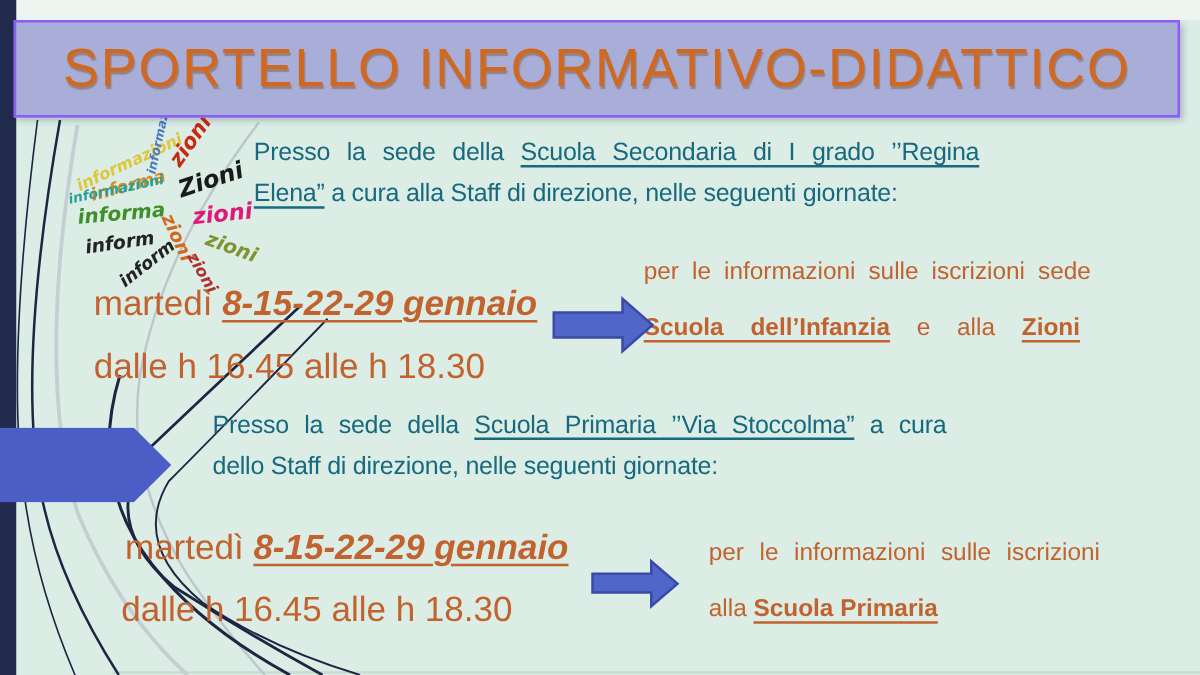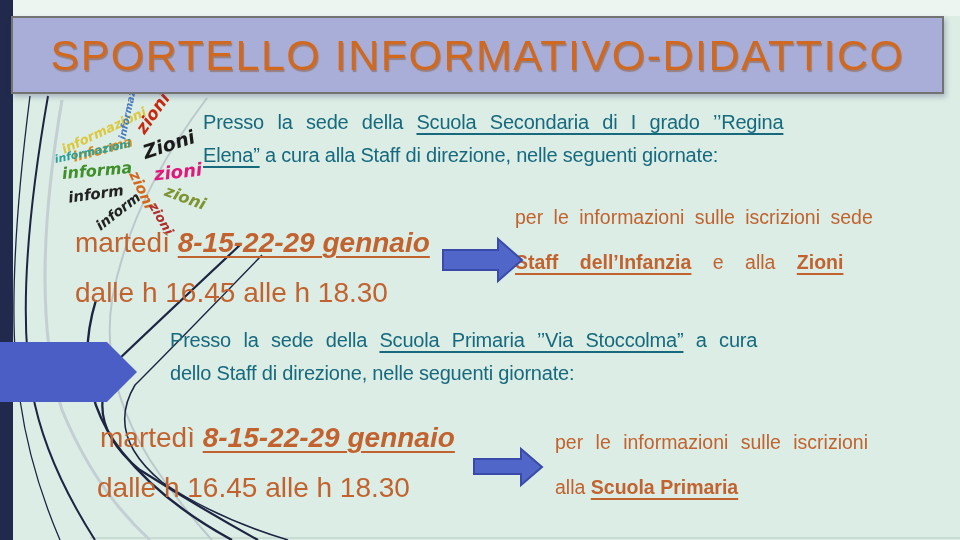--- a/index.html
+++ b/index.html
@@ -7,21 +7,21 @@
     position:relative;width:960px;height:540px;overflow:hidden;
     background:#dbede5;
     font-family:"Liberation Sans", sans-serif;
   }
   .top-strip{position:absolute;left:13px;top:0;width:947px;height:16px;background:#ecf5f0;}
   .navy-bar{position:absolute;left:0;top:0;width:13px;height:540px;background:#212a4d;z-index:2;}
   .bottom-line{position:absolute;left:90px;top:537px;width:870px;height:2px;background:#c9dcd3;}
 
   .banner{
     position:absolute;left:11px;top:16px;width:929px;height:74px;
-    background:#a9aed8;border:2px solid #737373;
+    background:#a9aed8;border:2px solid #8b5cf6;
     box-shadow:2px 3px 5px rgba(60,60,110,0.3);
     display:flex;align-items:center;justify-content:center;z-index:3;
   }
   .banner h1{
     margin:0;font-size:43px;font-weight:400;letter-spacing:1.5px;
     color:#d0691f;white-space:nowrap;
     text-shadow:1px 2px 1px rgba(130,70,20,0.45);
   }
 
   .decor{position:absolute;left:0;top:0;width:960px;height:540px;z-index:1;pointer-events:none;}
@@ -93,27 +93,27 @@
   <div class="txt teal" style="left:203px;top:106px;width:736px;"><span class="ws1">Presso la sede della </span><span class="u ws1">Scuola Secondaria di I grado ’’Regina</span><br><span class="u">Elena”</span><span> a cura alla Staff di direzione, nelle seguenti giornate:</span></div>
 
   <div class="txt orange sched" style="left:75px;top:227px;"><span>martedì </span><span class="bi">8-15-22-29 gennaio</span></div>
 
   <div class="txt orange sched" style="left:75px;top:277px;">dalle h 16.45 alle h 18.30</div>
 
   <svg class="sm-arrow" style="left:441px;top:236px;" width="84" height="48" viewBox="0 0 84 48">
     <polygon points="2,14 57,14 57,3 81,24 57,45 57,34 2,34" fill="#5066c9" stroke="#3a4aa8" stroke-width="2"></polygon>
   </svg>
 
-  <div class="txt orange info" style="left:515px;top:195px;width:425px;"><span class="wsA">per le informazioni sulle iscrizioni sede</span><br><span class="bu wsB">Staff dell’Infanzia</span><span class="wsB"> e alla </span><span class="bu wsB">Zioni</span><br></div>
+  <div class="txt orange info" style="left:515px;top:195px;width:425px;"><span class="wsA">per le informazioni sulle iscrizioni sede</span><br><span class="bu wsB">Scuola dell’Infanzia</span><span class="wsB"> e alla </span><span class="bu wsB">Zioni</span><br></div>
 
   <div class="txt teal" style="left:170px;top:324px;width:738px;"><span class="ws2">Presso la sede della </span><span class="u ws2">Scuola Primaria ’’Via Stoccolma”</span><span class="ws2"> a cura</span><br><span>dello Staff di direzione, nelle seguenti giornate:</span></div>
 
   <div class="txt orange sched" style="left:100px;top:422px;"><span>martedì </span><span class="bi">8-15-22-29 gennaio</span></div>
 
   <div class="txt orange sched" style="left:97px;top:472px;">dalle h 16.45 alle h 18.30</div>
 
   <svg class="sm-arrow" style="left:472px;top:446px;" width="74" height="42" viewBox="0 0 74 42">
     <polygon points="2,13 49,13 49,3 70,21 49,39 49,28 2,28" fill="#5066c9" stroke="#3a4aa8" stroke-width="2"></polygon>
   </svg>
 
-  <div class="txt orange info" style="left:555px;top:420px;width:380px;"><span class="wsC">per le informazioni sulle iscrizioni</span><br><span>alla </span><span class="bu">Scuola Primaria</span></div>
+  <div class="txt orange info" style="left:567px;top:420px;width:380px;"><span class="wsC">per le informazioni sulle iscrizioni</span><br><span>alla </span><span class="bu">Scuola Primaria</span></div>
 
 </div>
 
 </body></html>

